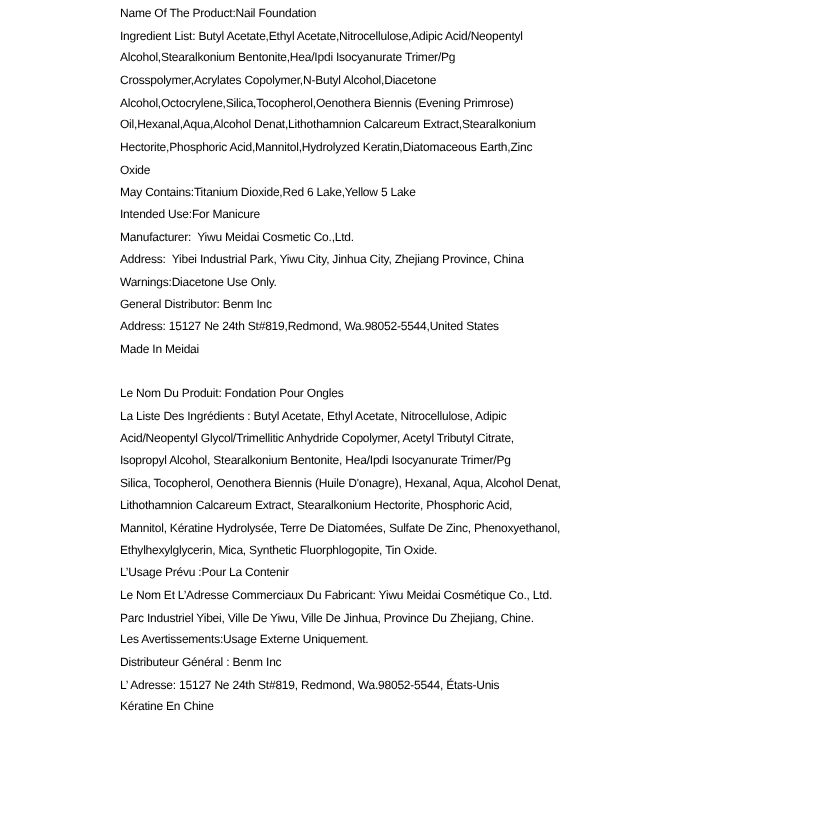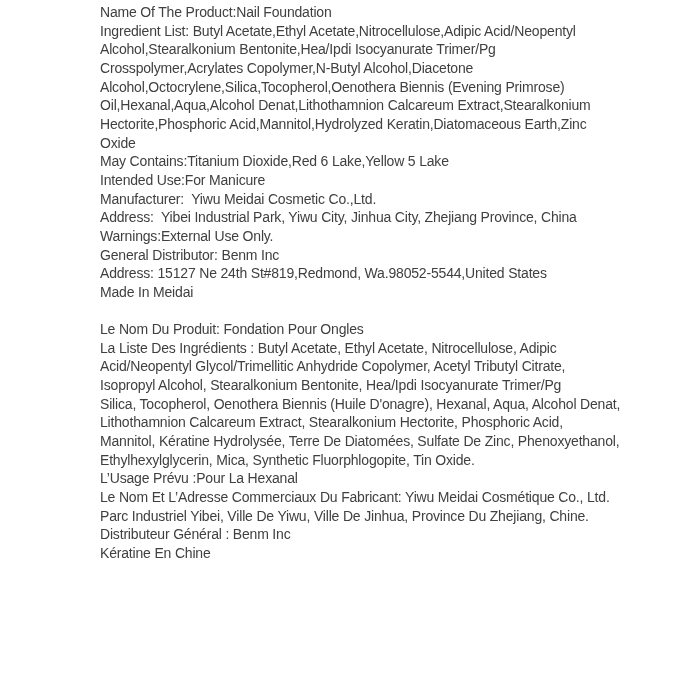--- a/index.html
+++ b/index.html
@@ -12,22 +12,22 @@
     height: 679px;
     position: relative;
     overflow: hidden;
   }
   .doc {
     position: absolute;
     left: 100px;
     top: 3px;
     width: 560px;
     font-family: "Liberation Sans", "DejaVu Sans", sans-serif;
-    font-size: 14px;
-    color: #404040;
+    font-size: 10px;
+    color: #000000;
     letter-spacing: -0.18px;
   }
   .line {
     height: 18.66px;
     line-height: 18.66px;
     white-space: pre;
   }
   .blank-line {
     height: 18.66px;
   }
@@ -43,37 +43,39 @@
     <div class="line">Alcohol,Stearalkonium Bentonite,Hea/Ipdi Isocyanurate Trimer/Pg</div>
     <div class="line">Crosspolymer,Acrylates Copolymer,N-Butyl Alcohol,Diacetone</div>
     <div class="line">Alcohol,Octocrylene,Silica,Tocopherol,Oenothera Biennis (Evening Primrose)</div>
     <div class="line">Oil,Hexanal,Aqua,Alcohol Denat,Lithothamnion Calcareum Extract,Stearalkonium</div>
     <div class="line">Hectorite,Phosphoric Acid,Mannitol,Hydrolyzed Keratin,Diatomaceous Earth,Zinc</div>
     <div class="line">Oxide</div>
     <div class="line">May Contains:Titanium Dioxide,Red 6 Lake,Yellow 5 Lake</div>
     <div class="line">Intended Use:For Manicure</div>
     <div class="line">Manufacturer:  Yiwu Meidai Cosmetic Co.,Ltd.</div>
     <div class="line">Address:  Yibei Industrial Park, Yiwu City, Jinhua City, Zhejiang Province, China</div>
-    <div class="line">Warnings:External Use Only.</div>
+    <div class="line">Warnings:Diacetone Use Only.</div>
     <div class="line">General Distributor: Benm Inc</div>
     <div class="line">Address: 15127 Ne 24th St#819,Redmond, Wa.98052-5544,United States</div>
     <div class="line">Made In Meidai</div>
   </div>
 
   <div class="blank-line"></div>
 
   <div>
     <div class="line">Le Nom Du Produit: Fondation Pour Ongles</div>
     <div class="line">La Liste Des Ingrédients : Butyl Acetate, Ethyl Acetate, Nitrocellulose, Adipic</div>
     <div class="line">Acid/Neopentyl Glycol/Trimellitic Anhydride Copolymer, Acetyl Tributyl Citrate,</div>
     <div class="line">Isopropyl Alcohol, Stearalkonium Bentonite, Hea/Ipdi Isocyanurate Trimer/Pg</div>
     <div class="line">Silica, Tocopherol, Oenothera Biennis (Huile D'onagre), Hexanal, Aqua, Alcohol Denat,</div>
     <div class="line">Lithothamnion Calcareum Extract, Stearalkonium Hectorite, Phosphoric Acid,</div>
     <div class="line">Mannitol, Kératine Hydrolysée, Terre De Diatomées, Sulfate De Zinc, Phenoxyethanol,</div>
     <div class="line">Ethylhexylglycerin, Mica, Synthetic Fluorphlogopite, Tin Oxide.</div>
-    <div class="line">L’Usage Prévu :Pour La Hexanal</div>
+    <div class="line">L’Usage Prévu :Pour La Contenir</div>
     <div class="line">Le Nom Et L’Adresse Commerciaux Du Fabricant: Yiwu Meidai Cosmétique Co., Ltd.</div>
     <div class="line">Parc Industriel Yibei, Ville De Yiwu, Ville De Jinhua, Province Du Zhejiang, Chine.</div>
+    <div class="line">Les Avertissements:Usage Externe Uniquement.</div>
     <div class="line">Distributeur Général : Benm Inc</div>
+    <div class="line">L’ Adresse: 15127 Ne 24th St#819, Redmond, Wa.98052-5544, États-Unis</div>
     <div class="line">Kératine En Chine</div>
   </div>
 
 </div>
 
 </body></html>

